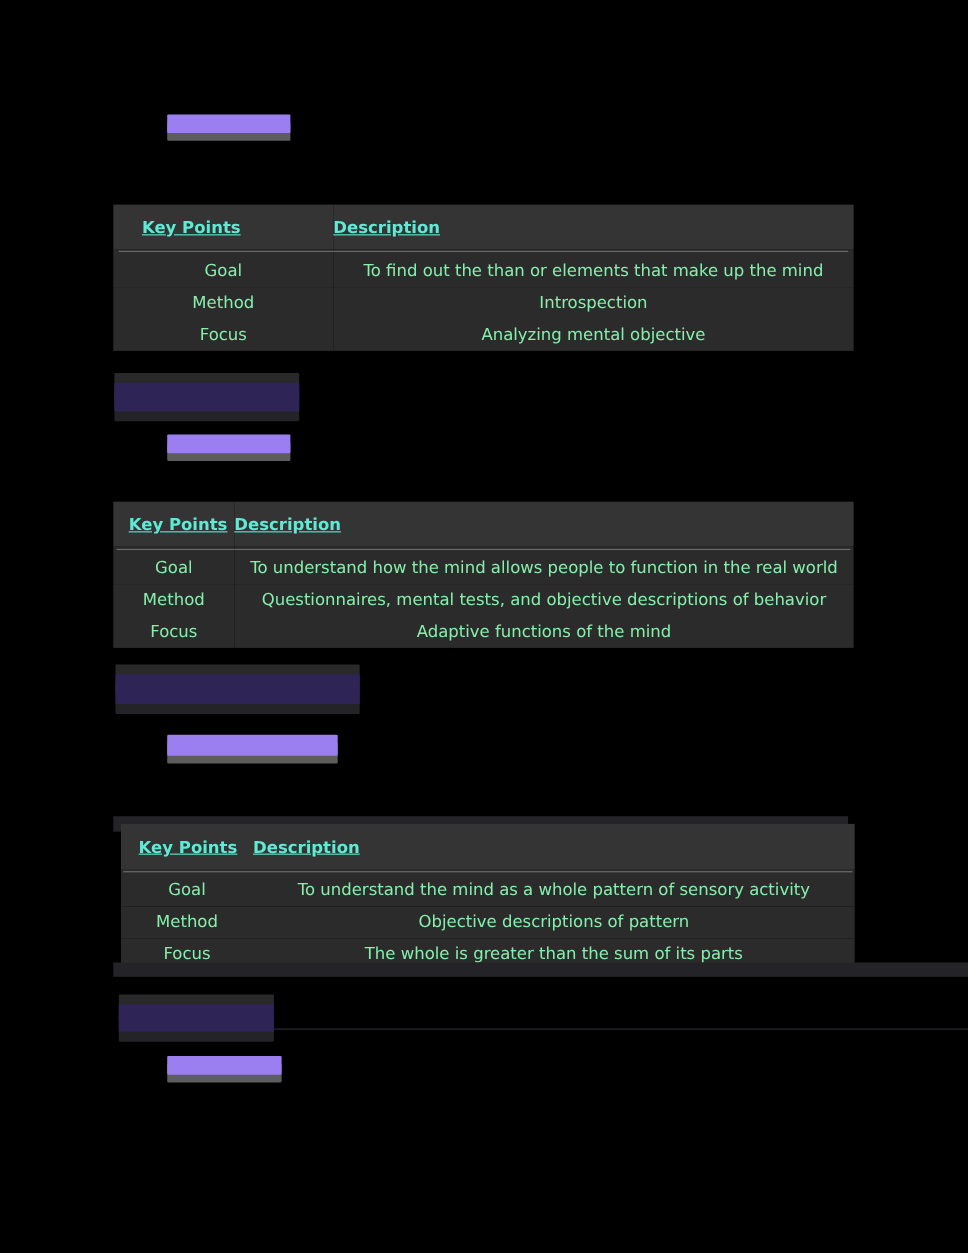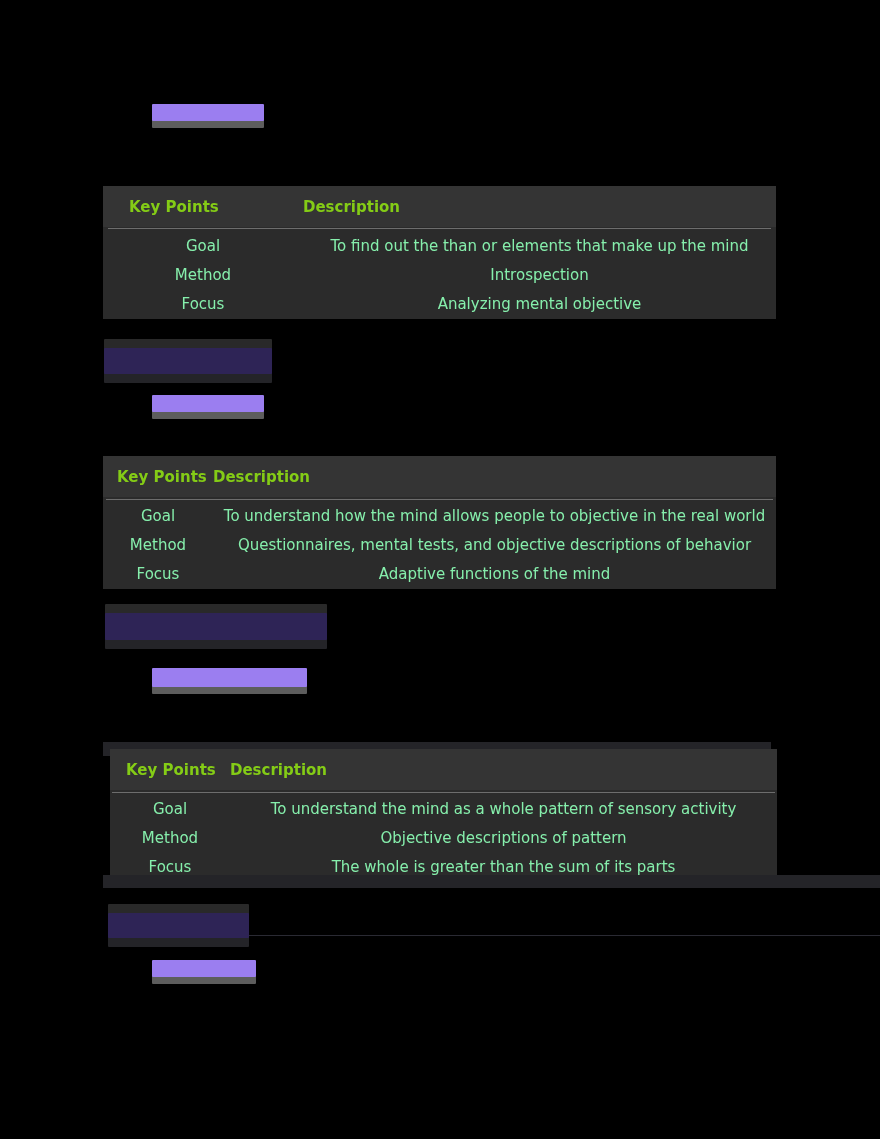--- a/index.html
+++ b/index.html
@@ -53,23 +53,24 @@
     border-collapse: collapse;
     table-layout: fixed;
     font-size: 15px;
   }
   .tbl thead tr {
     background: #343434;
   }
   .tbl thead th {
     font-weight: 700;
     font-size: 15px;
-    color: #84cc16;
+    color: #5eead4;
     padding: 12px 0 11px 0;
     border: none;
+    text-decoration: underline;
   }
   .tbl thead th.col-key {
     text-align: left;
     padding-left: 26px;
   }
   .tbl thead th.col-desc {
     text-align: left;
   }
   .tbl tbody tr {
     background: #2b2b2b;
@@ -151,21 +152,21 @@
       </colgroup>
     <thead>
       <tr>
         <th class="col-key" style="padding-left:14px;">Key Points</th>
         <th class="col-desc">Description</th>
       </tr>
     </thead>
     <tbody>
       <tr>
         <td>Goal</td>
-        <td>To understand how the mind allows people to objective in the real world</td>
+        <td>To understand how the mind allows people to function in the real world</td>
       </tr>
       <tr>
         <td>Method</td>
         <td>Questionnaires, mental tests, and objective descriptions of behavior</td>
       </tr>
       <tr>
         <td>Focus</td>
         <td>Adaptive functions of the mind</td>
       </tr>
     </tbody>

